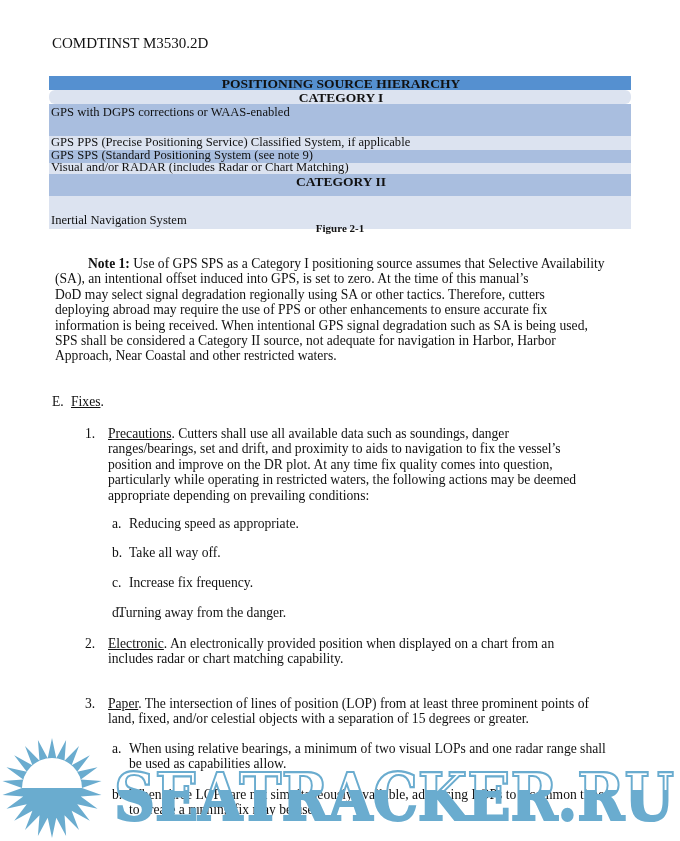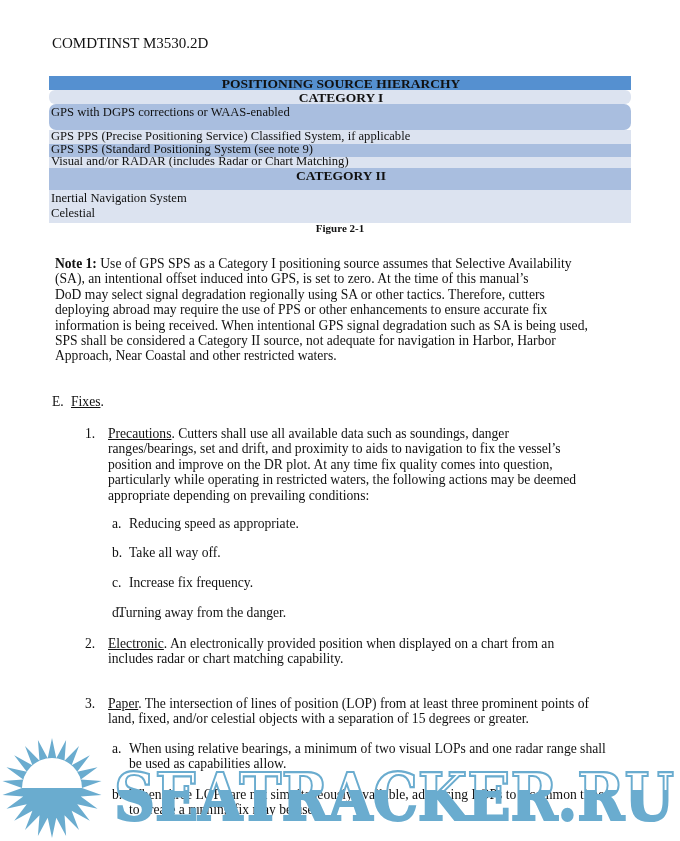--- a/index.html
+++ b/index.html
@@ -10,34 +10,34 @@
   .abs { position: absolute; white-space: nowrap; }
   .doc-id { left: 52px; top: 35px; font-size: 15px; }
 
   .table { position: absolute; left: 49px; top: 76px; width: 582px; font-size: 12.6px; line-height: 1; }
   .row { position: relative; width: 100%; box-sizing: border-box; padding-left: 2px; overflow: hidden; }
   .row.hdr { background: #5590d0; height: 14px; text-align: center; font-weight: bold; font-size: 13.5px; line-height: 15px; }
   .row.cat { text-align: center; font-weight: bold; font-size: 13.5px; }
   .row.light { background: #dce3f0; }
   .row.dark { background: #a9bedf; }
   .r-cat1 { height: 14px; line-height: 15px; border-radius: 6px; }
-  .r-dgps { height: 26px; line-height: 16px; border-radius: 7px; }
+  .r-dgps { height: 32px; line-height: 16px; }
   .r-pps { height: 14px; line-height: 12px; }
   .r-sps { height: 13px; line-height: 11px; }
   .r-vis { height: 11px; line-height: 9px; }
   .r-cat2 { height: 22px; line-height: 16px; }
-  .r-cat2b { height: 33px; line-height: 15px; padding-top: 1px; }
+  .r-cat2b { height: 33px; line-height: 15px; padding-top: 17px; }
   .r-cat2b div { height: 15px; }
 
   .fig-title { left: 0; width: 680px; text-align: center; top: 222px; font-size: 11px; font-weight: bold; }
 
   .para { position: absolute; font-size: 13.6px; line-height: 15.4px; }
   .para .ln { white-space: nowrap; height: 15.4px; }
   .note { left: 55px; top: 256px; }
-  .b { font-weight: bold; }
+  .b { font-weight: bold; margin-left: 33px; }
   .u { text-decoration: underline; }
 
   .lbl { position: absolute; font-size: 13.6px; }
   .item-text { position: absolute; font-size: 13.6px; line-height: 15.4px; }
   .item-text .ln { white-space: nowrap; height: 15.4px; }
 
   .watermark { position: absolute; left: 0; top: 735px; width: 680px; height: 106px; pointer-events: none; }
 </style>
 </head>
 <body>

